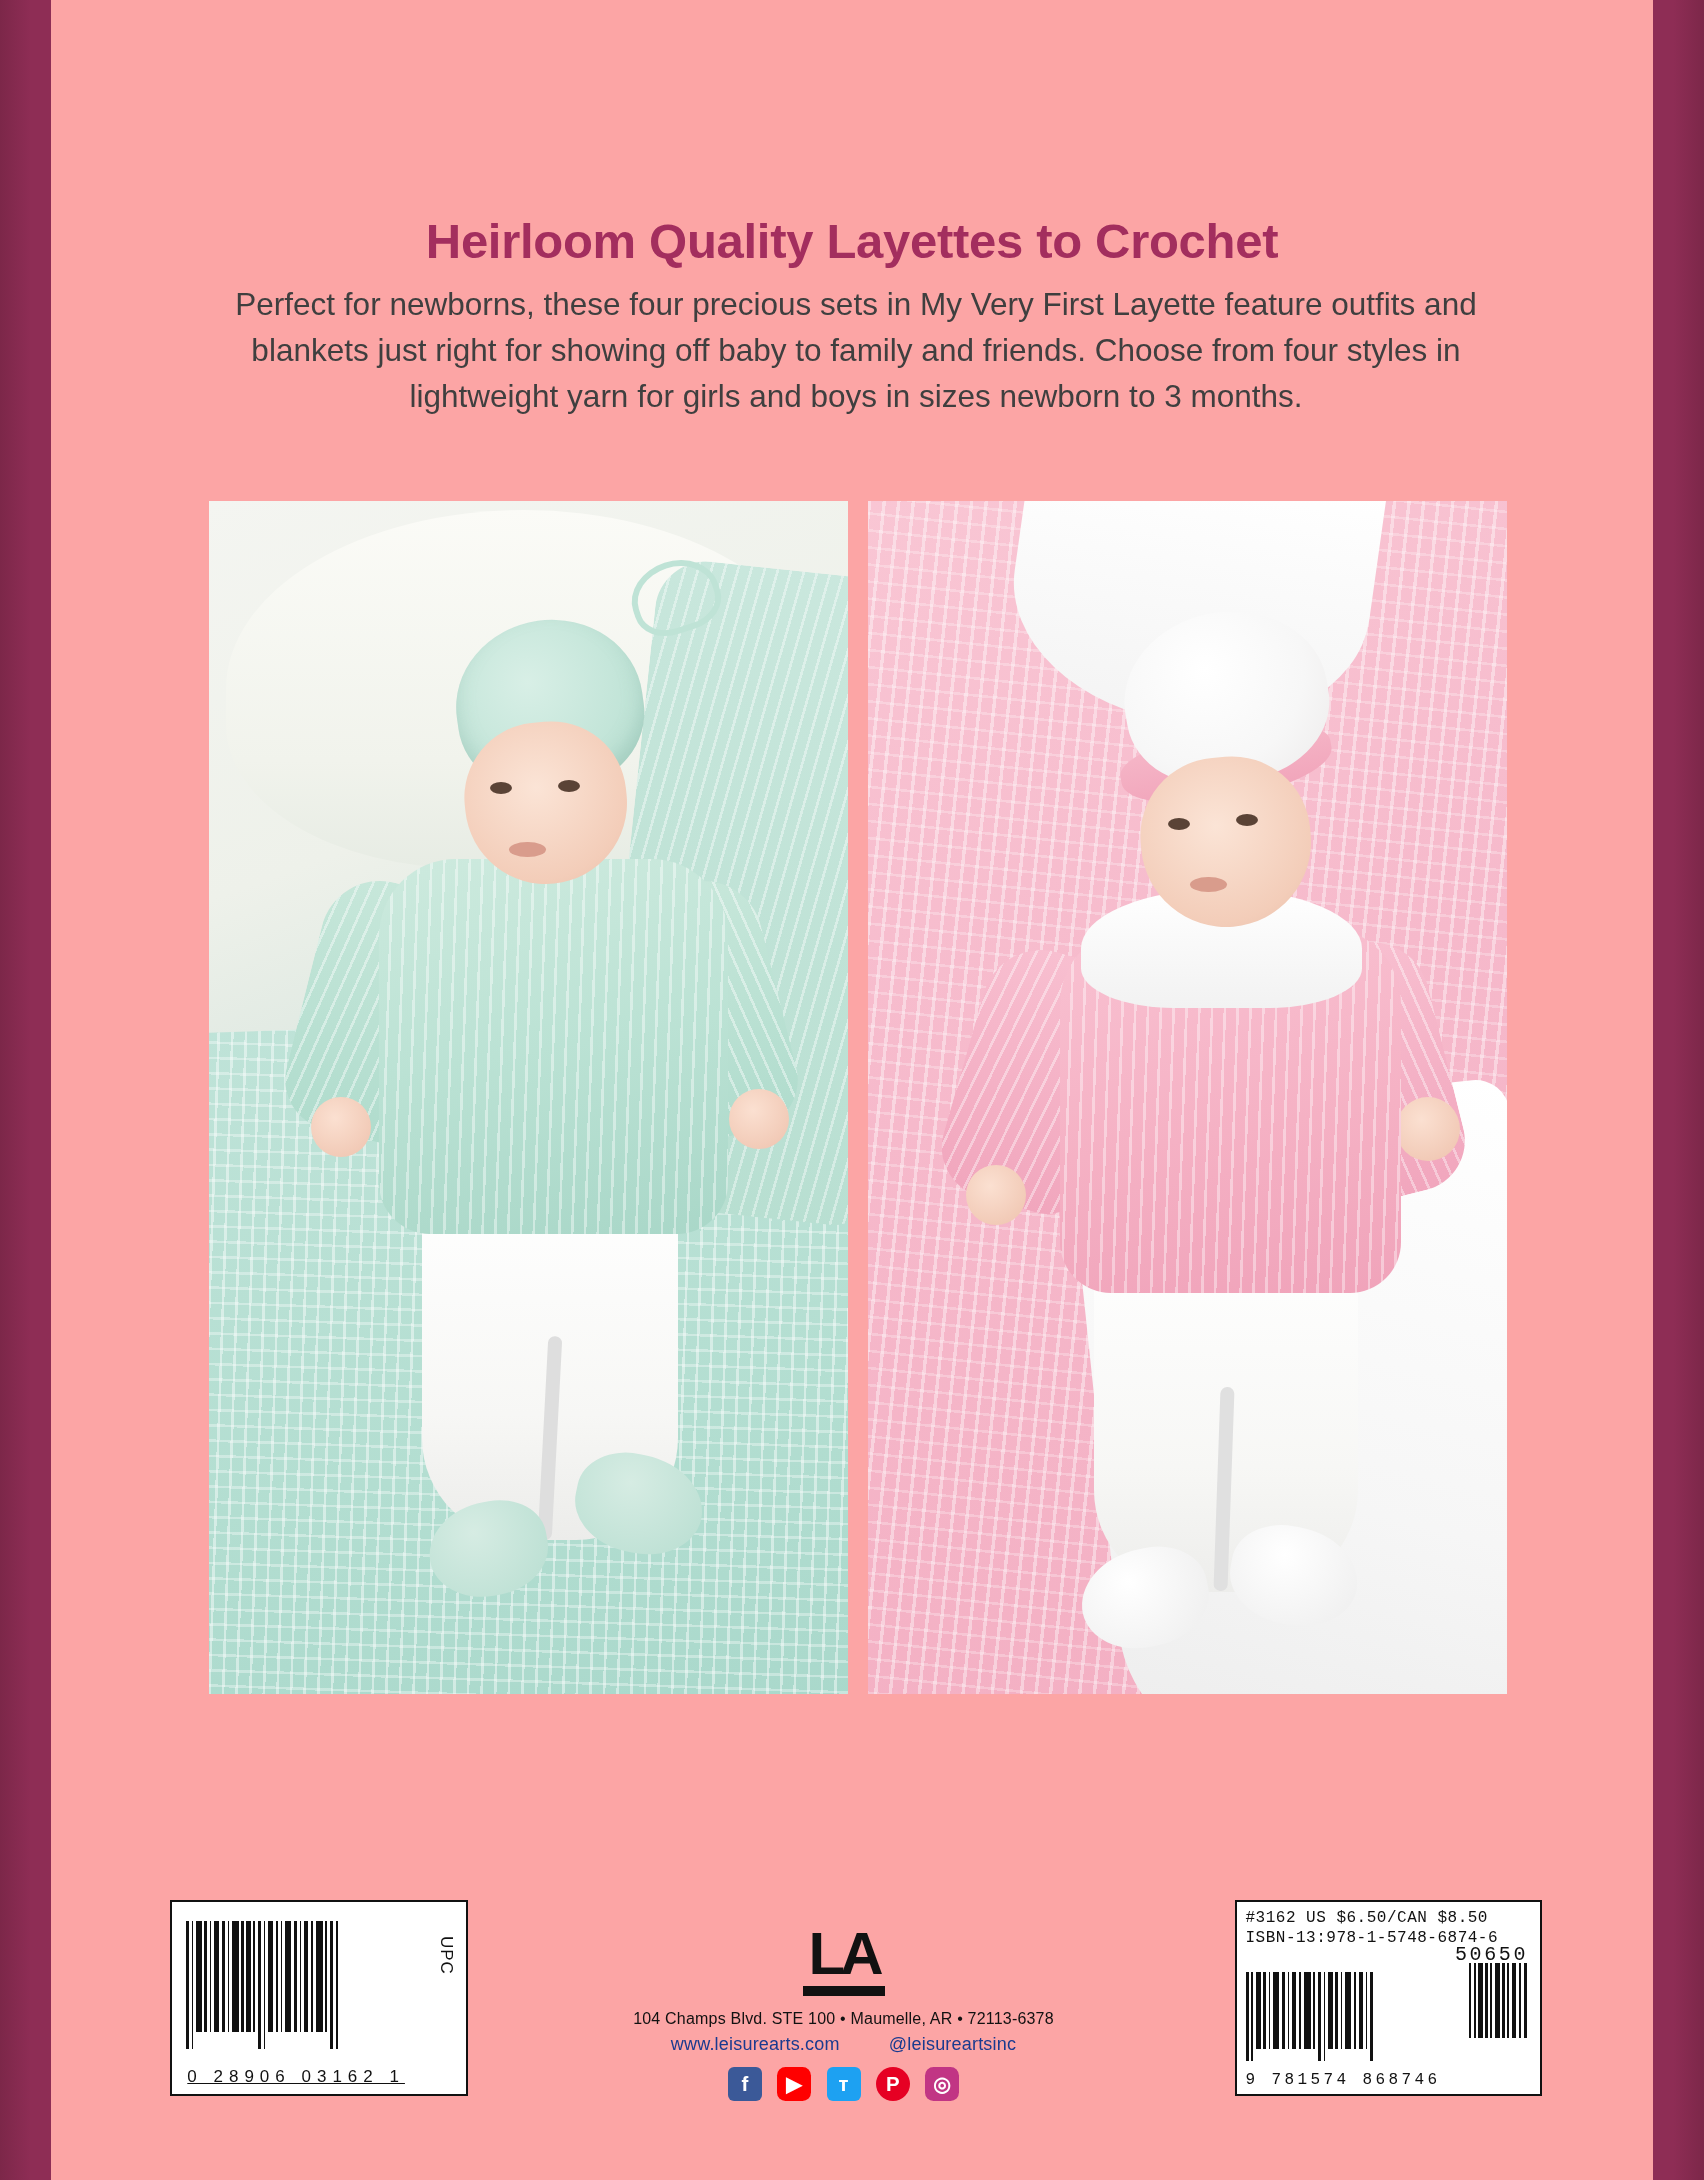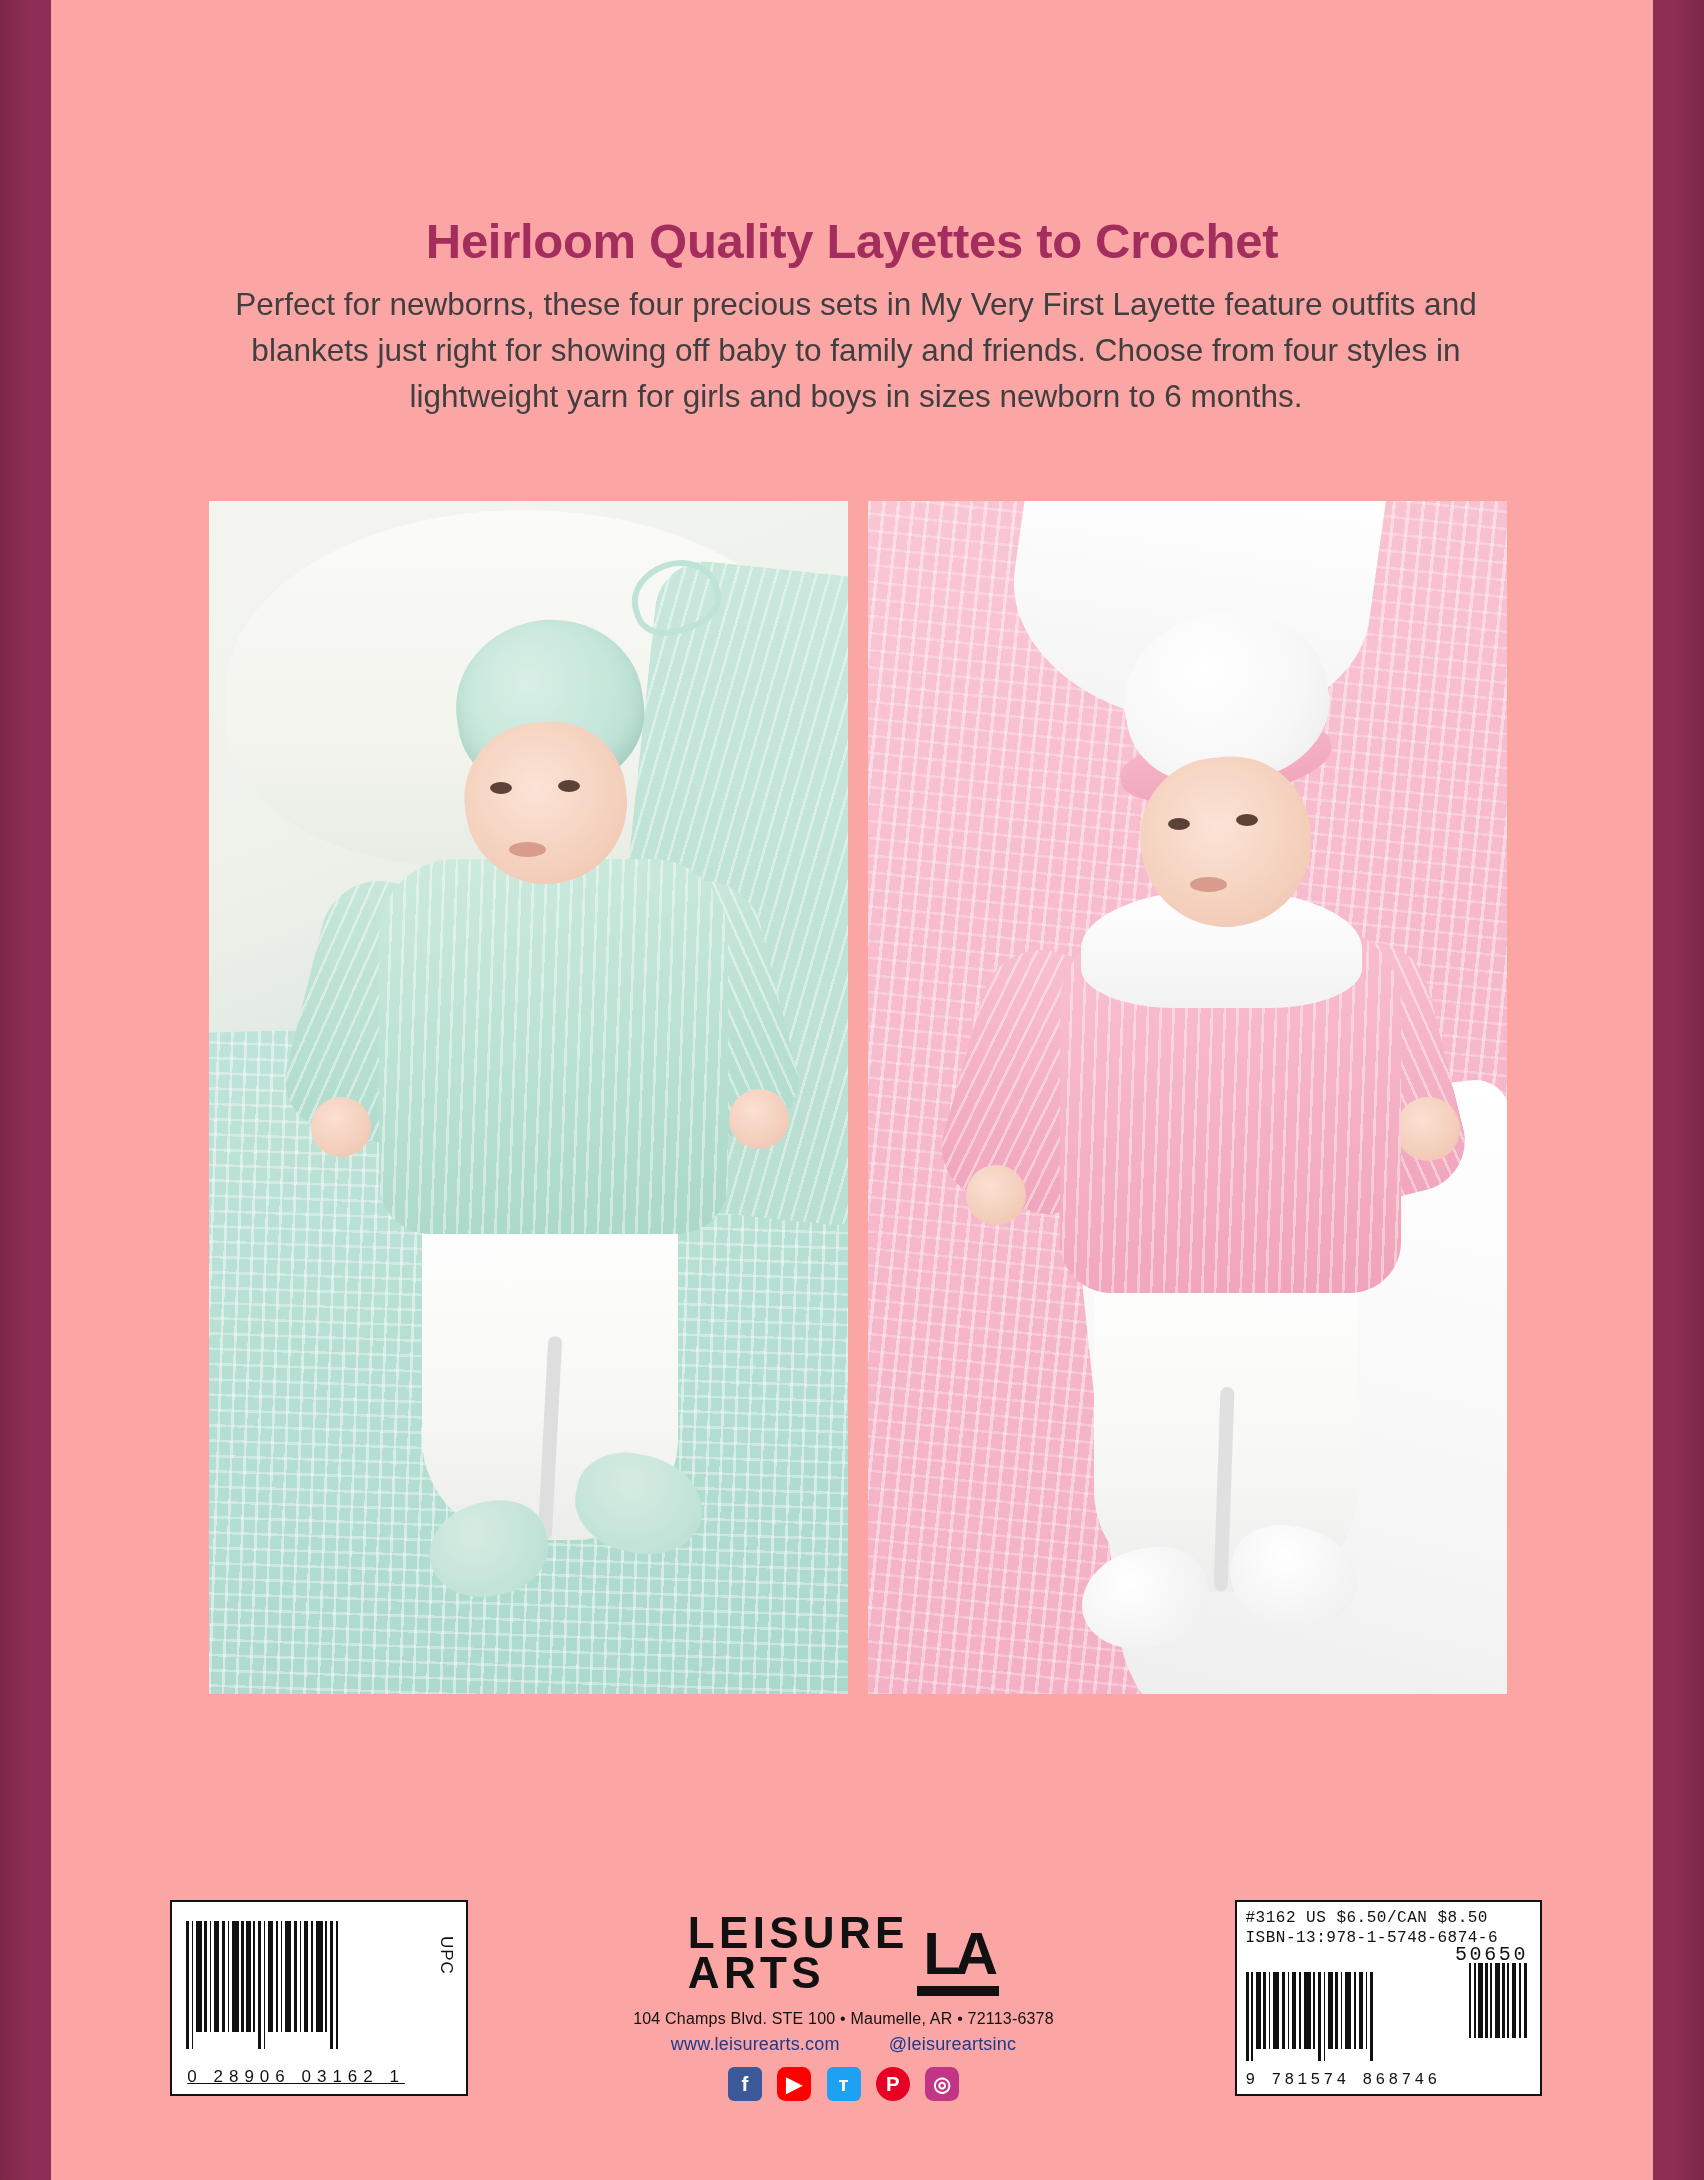--- a/index.html
+++ b/index.html
@@ -470,21 +470,21 @@
 </head>
 <body>
 
 <div class="page">
   <div class="band-left"></div>
   <div class="band-right"></div>
 
   <div class="white-sheet">
 
     <div class="headline">Heirloom Quality Layettes to Crochet</div>
-    <div class="blurb">Perfect for newborns, these four precious sets in My Very First Layette feature outfits and blankets just right for showing off baby to family and friends. Choose from four styles in lightweight yarn for girls and boys in sizes newborn to 6 months.</div>
+    <div class="blurb">Perfect for newborns, these four precious sets in My Very First Layette feature outfits and blankets just right for showing off baby to family and friends. Choose from four styles in lightweight yarn for girls and boys in sizes newborn to 3 months.</div>
 
     <div class="photos">
 
       <div class="photo ph-mint">
         <div class="pillow"></div>
         <div class="mint-blanket"></div>
         <div class="mint-blanket-r"></div>
         <div class="ribbon"></div>
         <div class="white-pants"></div>
         <div class="pant-split"></div>
@@ -555,24 +555,20 @@
           <div class="bar" style="width:1.7px;height:111px"></div>
           <div class="bar" style="width:3.4px;height:128px"></div>
           <div class="bar" style="width:2.6px;height:128px"></div>
         </div>
         <div class="upc-label">UPC</div>
         <div class="upc-digits">0   28906 03162   1</div>
       </div>
 
       <div class="logo-wrap">
         <div class="logo-line">
-          <div class="logo-words">
-            <div class="logo-leisure">LEISURE</div>
-            <div class="logo-arts">ARTS</div>
-          </div>
           <div class="la-mark">LA</div>
         </div>
         <div class="addr">104 Champs Blvd. STE 100  •  Maumelle, AR  •  72113-6378</div>
         <div class="weburl">
           <span>www.leisurearts.com</span>
           <span class="handle">@leisureartsinc</span>
         </div>
         <div class="social">
           <div class="sicon fb">f</div>
           <div class="sicon yt">▶</div>

